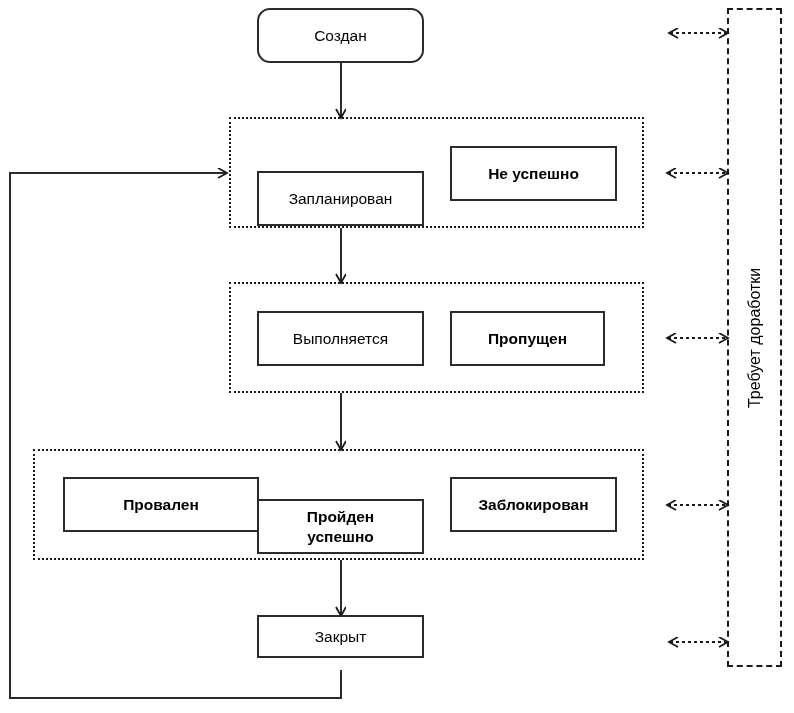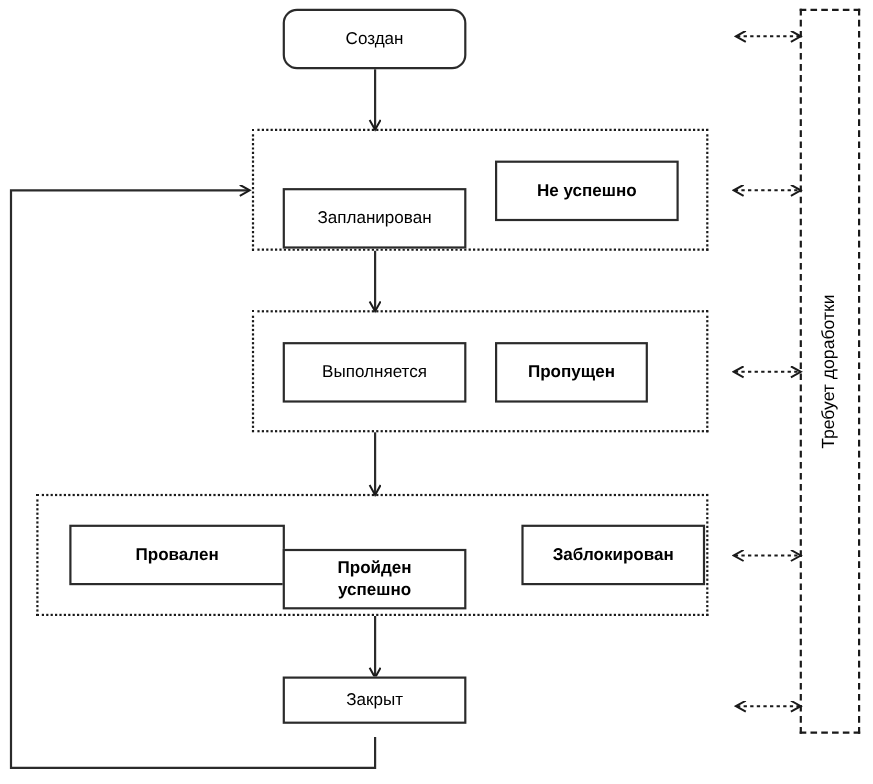--- a/index.html
+++ b/index.html
@@ -109,25 +109,25 @@
   <div id="groups-layer">
       <div class="group-box" style="left: 229px; top: 117px; width: 415px; height: 111px;"></div>
       <div class="group-box" style="left: 229px; top: 282px; width: 415px; height: 111px;"></div>
       <div class="group-box" style="left: 33px; top: 449px; width: 611px; height: 111px;"></div>
     </div>
   <div id="nodes-layer">
       <div class="node-box" style="left: 257px; top: 8px; width: 167px; height: 55px; border-radius: 13px;"><span>Создан</span></div>
       <div class="node-box" style="left: 257px; top: 146px; width: 167px; height: 55px; margin-top: 25px;"><span>Запланирован</span></div>
       <div class="node-box bold" style="left: 450px; top: 146px; width: 167px; height: 55px;"><span>Не успешно</span></div>
       <div class="node-box" style="left: 257px; top: 311px; width: 167px; height: 55px;"><span>Выполняется</span></div>
-      <div class="node-box bold" style="left: 450px; top: 311px; width: 139px; height: 55px;"><span>Пропущен</span></div>
+      <div class="node-box bold" style="left: 450px; top: 311px; width: 155px; height: 55px;"><span>Пропущен</span></div>
       <div class="node-box bold" style="left: 63px; top: 477px; width: 196px; height: 55px;"><span>Провален</span></div>
       <div class="node-box bold" style="left: 257px; top: 477px; width: 167px; height: 55px; margin-top: 22px;"><span>Пройден
 успешно</span></div>
-      <div class="node-box bold" style="left: 474px; top: 477px; width: 167px; height: 55px; text-align: right;"><span>Заблокирован</span></div>
+      <div class="node-box bold" style="left: 450px; top: 477px; width: 167px; height: 55px; text-align: right;"><span>Заблокирован</span></div>
       <div class="node-box" style="left: 257px; top: 615px; width: 167px; height: 43px;"><span>Закрыт</span></div>
     </div>
 
   <div class="rework-panel" id="rework-panel" style="left: 727px; top: 8px; width: 55px; height: 659px;">
     <div class="rework-label">Требует доработки</div>
   </div>
 
 </div>
 
 </body></html>

